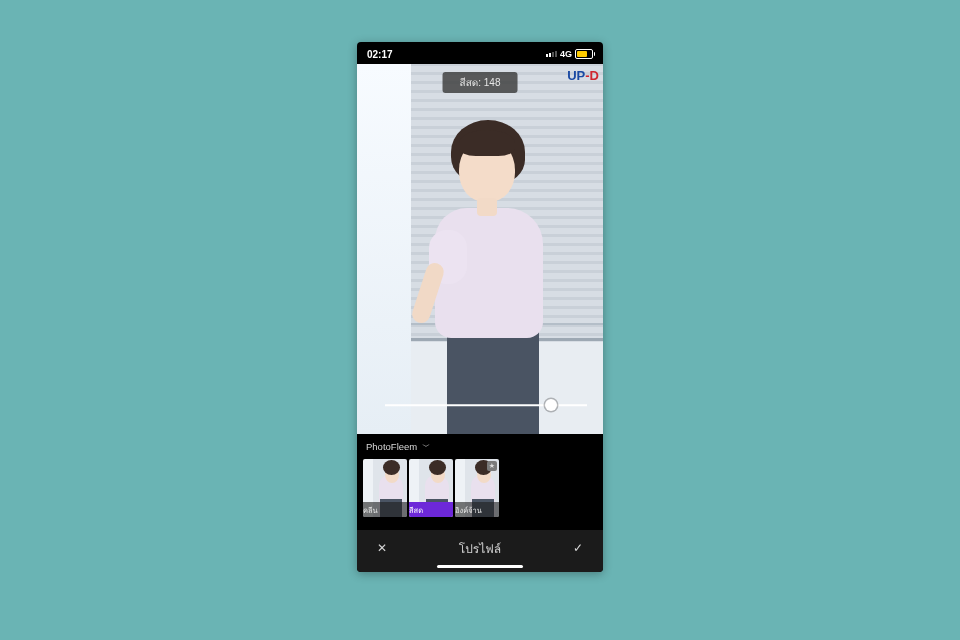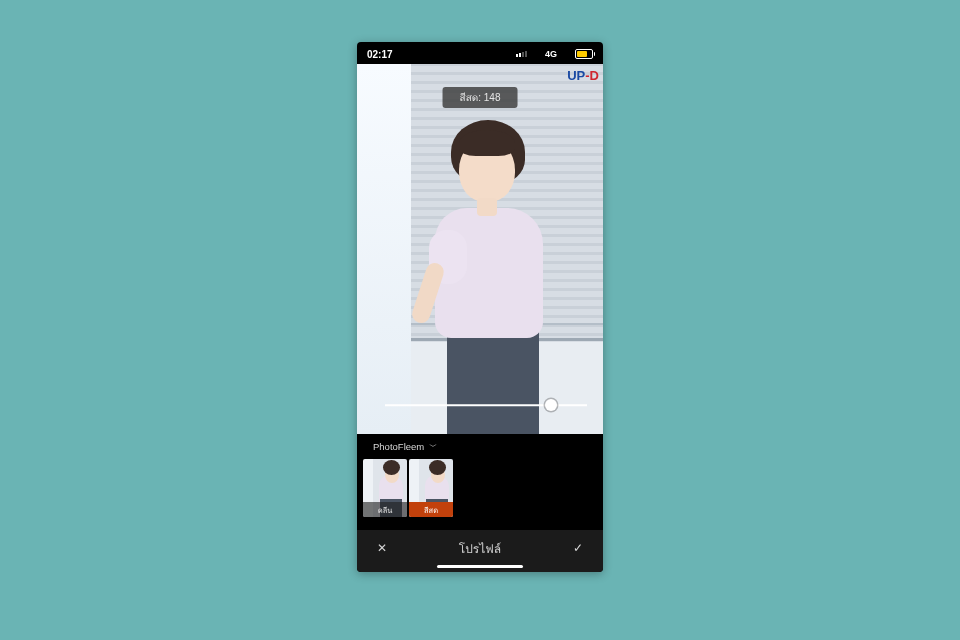--- a/index.html
+++ b/index.html
@@ -1,18 +1,18 @@
 <!DOCTYPE html>
 <html><head>
 <meta charset="utf-8">
 <style>
   html,body{margin:0;padding:0;width:960px;height:640px;background:#6ab4b4;font-family:-apple-system,Helvetica,Arial,sans-serif;overflow:hidden}
   .phone{position:absolute;left:357px;top:42px;width:246px;height:530px;background:#000;border-radius:4px;box-shadow:0 2px 10px rgba(0,0,0,.3);overflow:hidden;color:#fff}
   .status-bar{display:flex;justify-content:space-between;align-items:center;height:20px;padding:2px 10px 0;font-size:10px;font-weight:600}
-  .status-right{display:flex;align-items:center;gap:18px}
+  .status-right{display:flex;align-items:center;gap:3px}
   .signal{display:flex;align-items:flex-end;gap:1px}
   .signal span{width:2px;background:#fff;display:inline-block}
   .signal span:nth-child(1){height:3px}
   .signal span:nth-child(2){height:4px}
   .signal span:nth-child(3){height:5px;background:#555}
   .signal span:nth-child(4){height:6px;background:#555}
   .battery{width:16px;height:8px;border:1px solid #fff;border-radius:2px;position:relative}
   .battery::after{content:"";position:absolute;right:-3px;top:2px;width:1.5px;height:4px;background:#fff;border-radius:0 1px 1px 0}
   .battery-fill{position:absolute;left:1px;top:1px;bottom:1px;width:65%;background:#ffcc00;border-radius:1px}
   .photo-area{position:relative;width:100%;height:370px;background:linear-gradient(90deg,#f4f6f8 0 18%,#dfe4ea 18% 22%,#e8edf2 22% 100%);overflow:hidden}
@@ -25,36 +25,36 @@
   .sign .u{color:#1a4aa3}.sign .d{color:#d0272f}
   .person{position:absolute;left:54px;bottom:0;width:150px;height:320px}
   .skirt{position:absolute;bottom:0;left:36px;width:92px;height:110px;background:#4a5463;border-radius:8px 8px 0 0}
   .shirt{position:absolute;bottom:96px;left:24px;width:108px;height:130px;background:#e9e0ee;border-radius:32px 36px 16px 16px}
   .sleeve{position:absolute;bottom:150px;left:18px;width:38px;height:54px;background:#ece3f1;border-radius:18px}
   .arm{position:absolute;bottom:110px;left:8px;width:18px;height:62px;background:#f1d9c6;border-radius:10px;transform:rotate(18deg)}
   .neck{position:absolute;bottom:218px;left:66px;width:20px;height:18px;background:#f2dac7;border-radius:4px}
   .head{position:absolute;bottom:232px;left:48px;width:56px;height:64px;background:#f4dcc9;border-radius:50% 50% 46% 46%}
   .hair{position:absolute;bottom:250px;left:40px;width:74px;height:64px;background:#3b2c26;border-radius:50% 50% 38% 42%}
   .fringe{position:absolute;bottom:278px;left:48px;width:56px;height:26px;background:#3b2c26;border-radius:50% 50% 30% 30%}
-  .toast{position:absolute;top:23px;left:50%;transform:translateX(-50%);background:rgba(60,60,60,.82);padding:3px 17px;border-radius:3px;font-size:10px;color:#e6e6e6}
+  .toast{position:absolute;top:8px;left:50%;transform:translateX(-50%);background:rgba(60,60,60,.82);padding:3px 17px;border-radius:3px;font-size:10px;color:#e6e6e6}
   .slider-wrap{position:absolute;left:28px;right:16px;bottom:22px;height:14px}
   .slider-track{position:absolute;top:50%;left:0;right:0;height:1.5px;background:#fff;transform:translateY(-50%)}
   .slider-thumb{position:absolute;top:50%;transform:translate(-50%,-50%);width:12px;height:12px;background:#fff;border-radius:50%;box-shadow:0 0 0 1.5px rgba(0,0,0,.25)}
-  .preset-row{display:flex;align-items:center;height:18px;padding:3px 16px 0;font-size:9.5px;color:#d8d8d8}
+  .preset-row{display:flex;align-items:center;height:18px;padding:3px 9px 0;font-size:9.5px;color:#d8d8d8}
   .chev{margin-left:5px;font-size:8px}
   .thumbs{display:flex;gap:2px;padding:4px 6px 0;height:64px}
   .thumb{position:relative;width:44px;height:58px;border-radius:2px;overflow:hidden;flex:0 0 auto;background:#333}
   .thumb .mini{position:absolute;inset:0;background:linear-gradient(90deg,#eef2f6 0 22%,#dfe4ea 22% 100%)}
   .thumb .mini::before{content:"";position:absolute;right:4px;bottom:0;width:24px;height:42px;background:#e9e0ee;border-radius:10px 12px 0 0}
   .thumb .mini::after{content:"";position:absolute;right:8px;bottom:34px;width:14px;height:16px;background:#f2dac7;border-radius:50%}
   .thumb .hairm{position:absolute;right:7px;bottom:42px;width:17px;height:15px;background:#3b2c26;border-radius:50%}
   .thumb .skm{position:absolute;right:5px;bottom:0;width:22px;height:18px;background:#4a5463}
   .thumb.t4 .mini{width:110%}
-  .tlabel{position:absolute;left:0;right:0;bottom:0;text-align:center;font-size:7.5px;padding:1.5px 0;color:#e8e8e8;background:rgba(30,30,30,.6)}
-  .thumb.active .tlabel{background:#c2410c;color:#fff}
+  .tlabel{position:absolute;left:0;right:0;bottom:0;text-align:left;font-size:7.5px;padding:1.5px 0;color:#e8e8e8;background:rgba(30,30,30,.6)}
+  .thumb.active .tlabel{background:#6d28d9;color:#fff}
   .star{position:absolute;top:2px;right:2px;width:10px;height:10px;background:#7a7a7a;border-radius:2px;font-size:7px;line-height:10px;text-align:center;color:#ddd}
   .bottom-bar{position:absolute;left:0;right:0;bottom:0;height:36px;display:flex;align-items:center;justify-content:space-between;padding:0 16px 6px;background:#1b1b1b}
   .bottom-title{font-size:12px;color:#cfcfcf;font-family:Liberation Mono, monospace}
   .xbtn,.ckbtn{font-size:12px;color:#d6d6d6;width:18px;text-align:center}
   .home{position:absolute;left:50%;bottom:4px;transform:translateX(-50%);width:86px;height:3.5px;background:#fff;border-radius:3px}
 </style>
 </head>
 <body>
 
 <div class="phone">
@@ -112,20 +112,27 @@
         <div class="hairm"></div>
         <div class="skm"></div>
       <div class="tlabel">คลีน</div>
     </div>
     <div class="thumb active">
       <div class="mini"></div>
         <div class="hairm"></div>
         <div class="skm"></div>
       <div class="tlabel">สีสด</div>
     </div>
+    <div class="thumb">
+      <div class="mini"></div>
+        <div class="hairm"></div>
+        <div class="skm"></div>
+      <div class="star">★</div>
+      <div class="tlabel">อิงค์จ้าน</div>
+    </div>
   </div>
 
   <div class="bottom-bar">
     <span class="xbtn">✕</span>
     <span class="bottom-title">โปรไฟล์</span>
     <span class="ckbtn">✓</span>
   </div>
 
   <div class="home"></div>
 </div>

